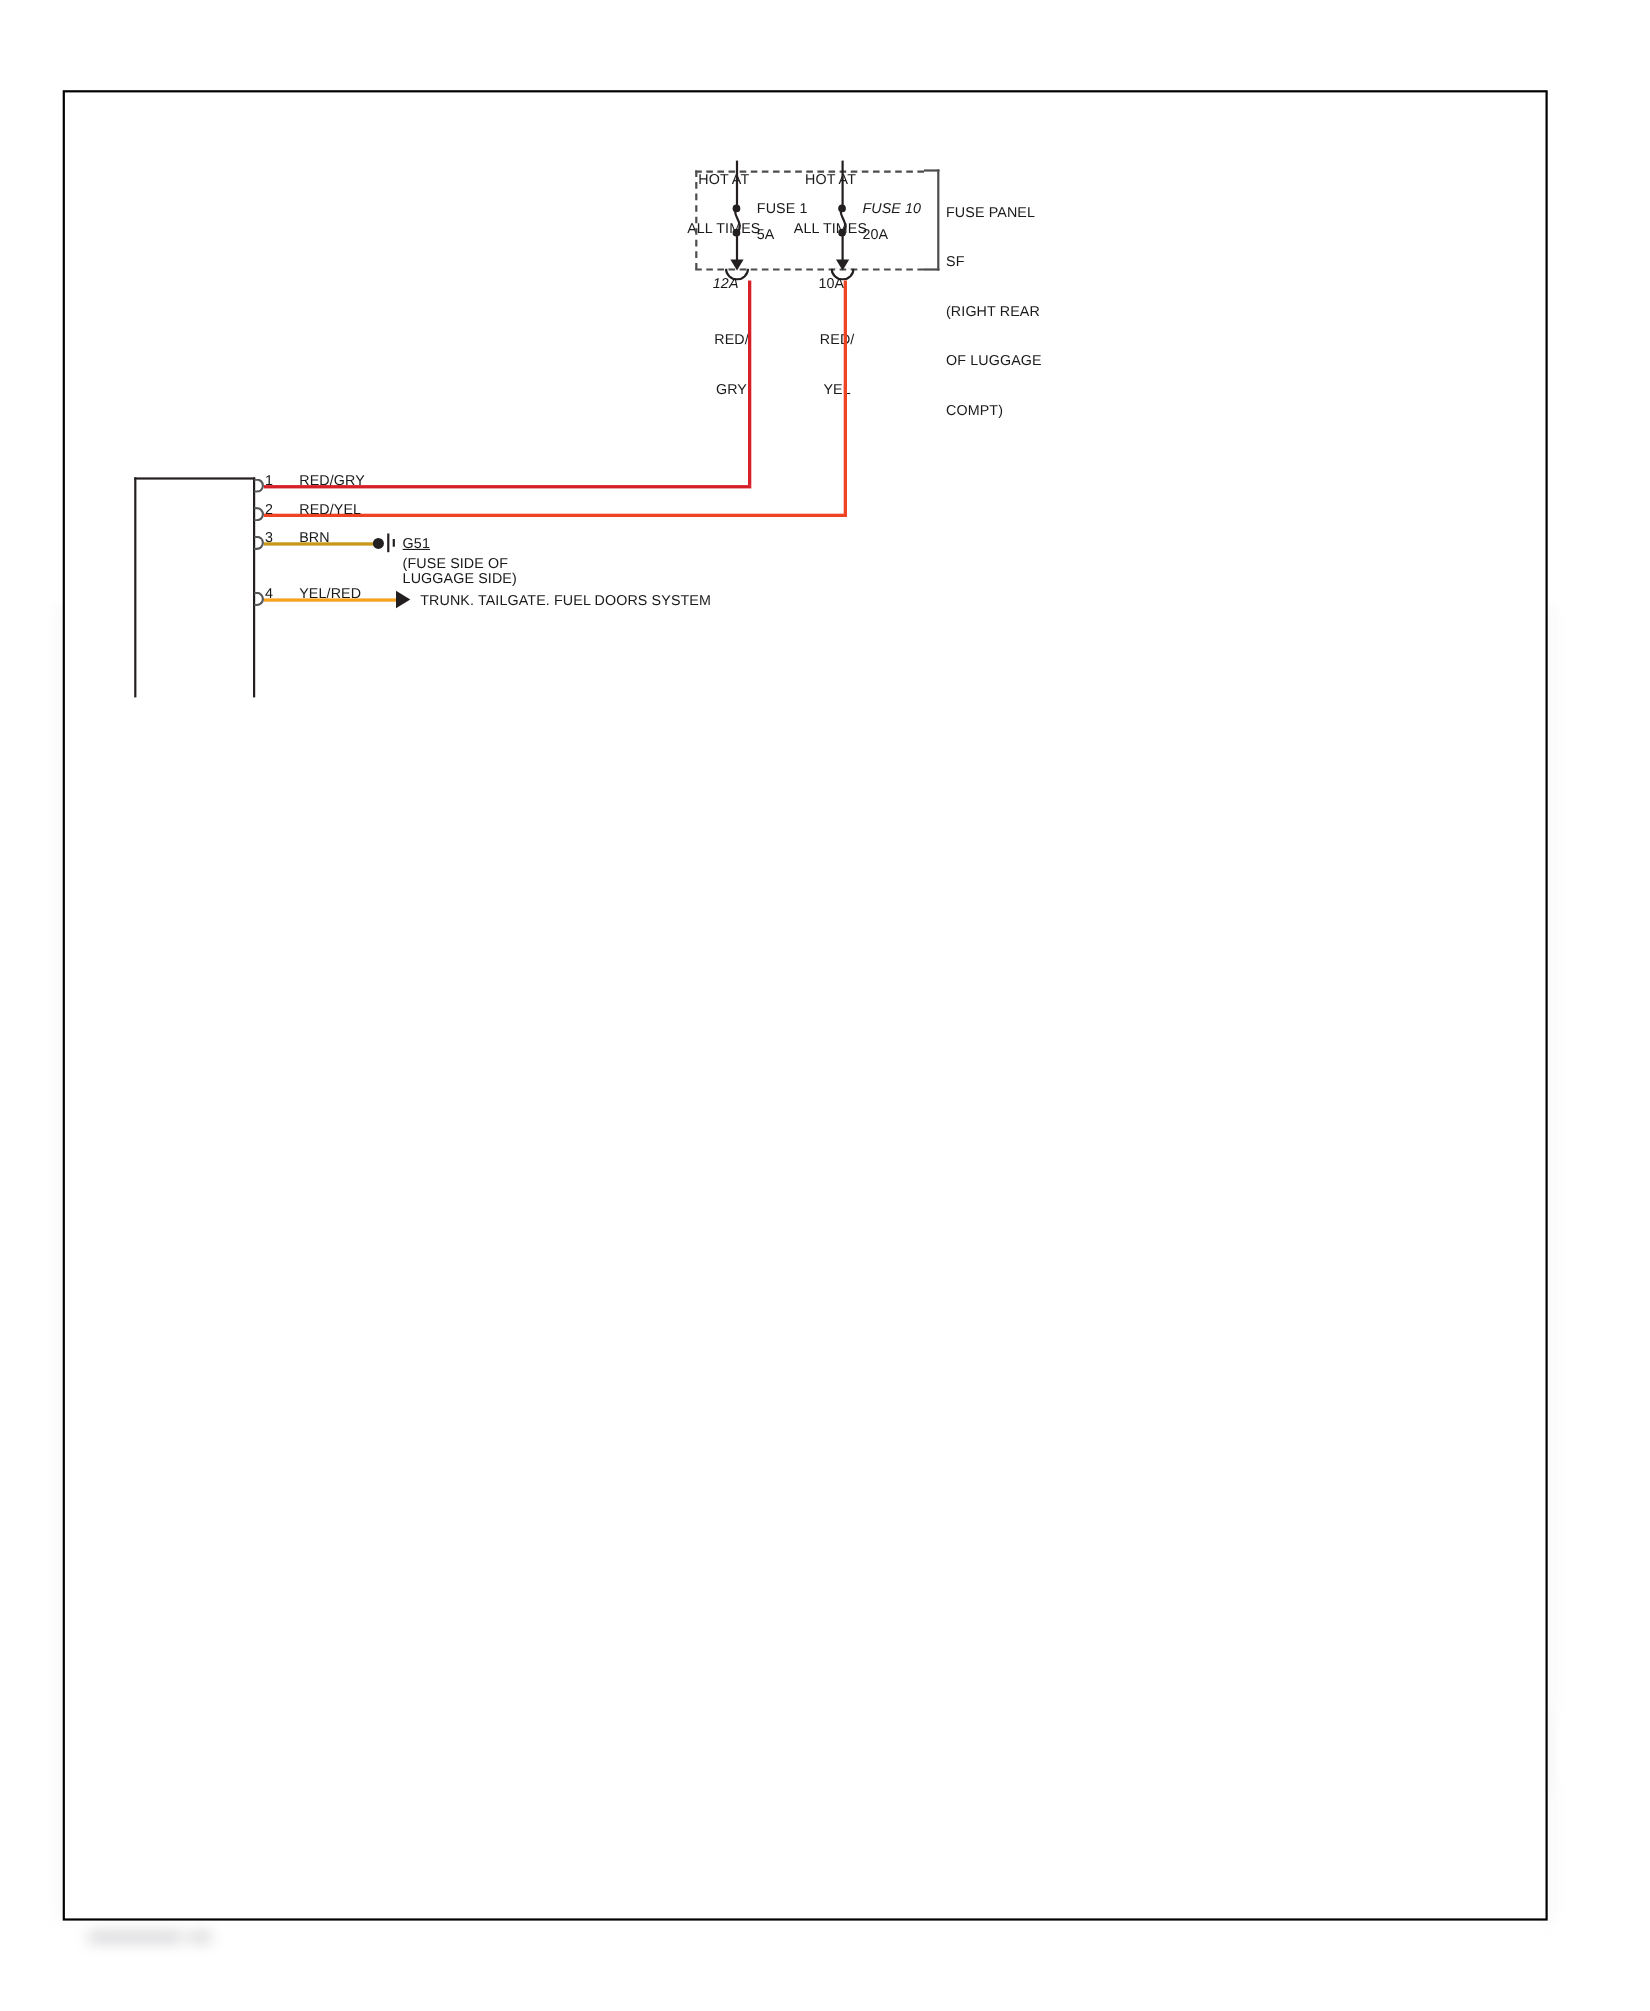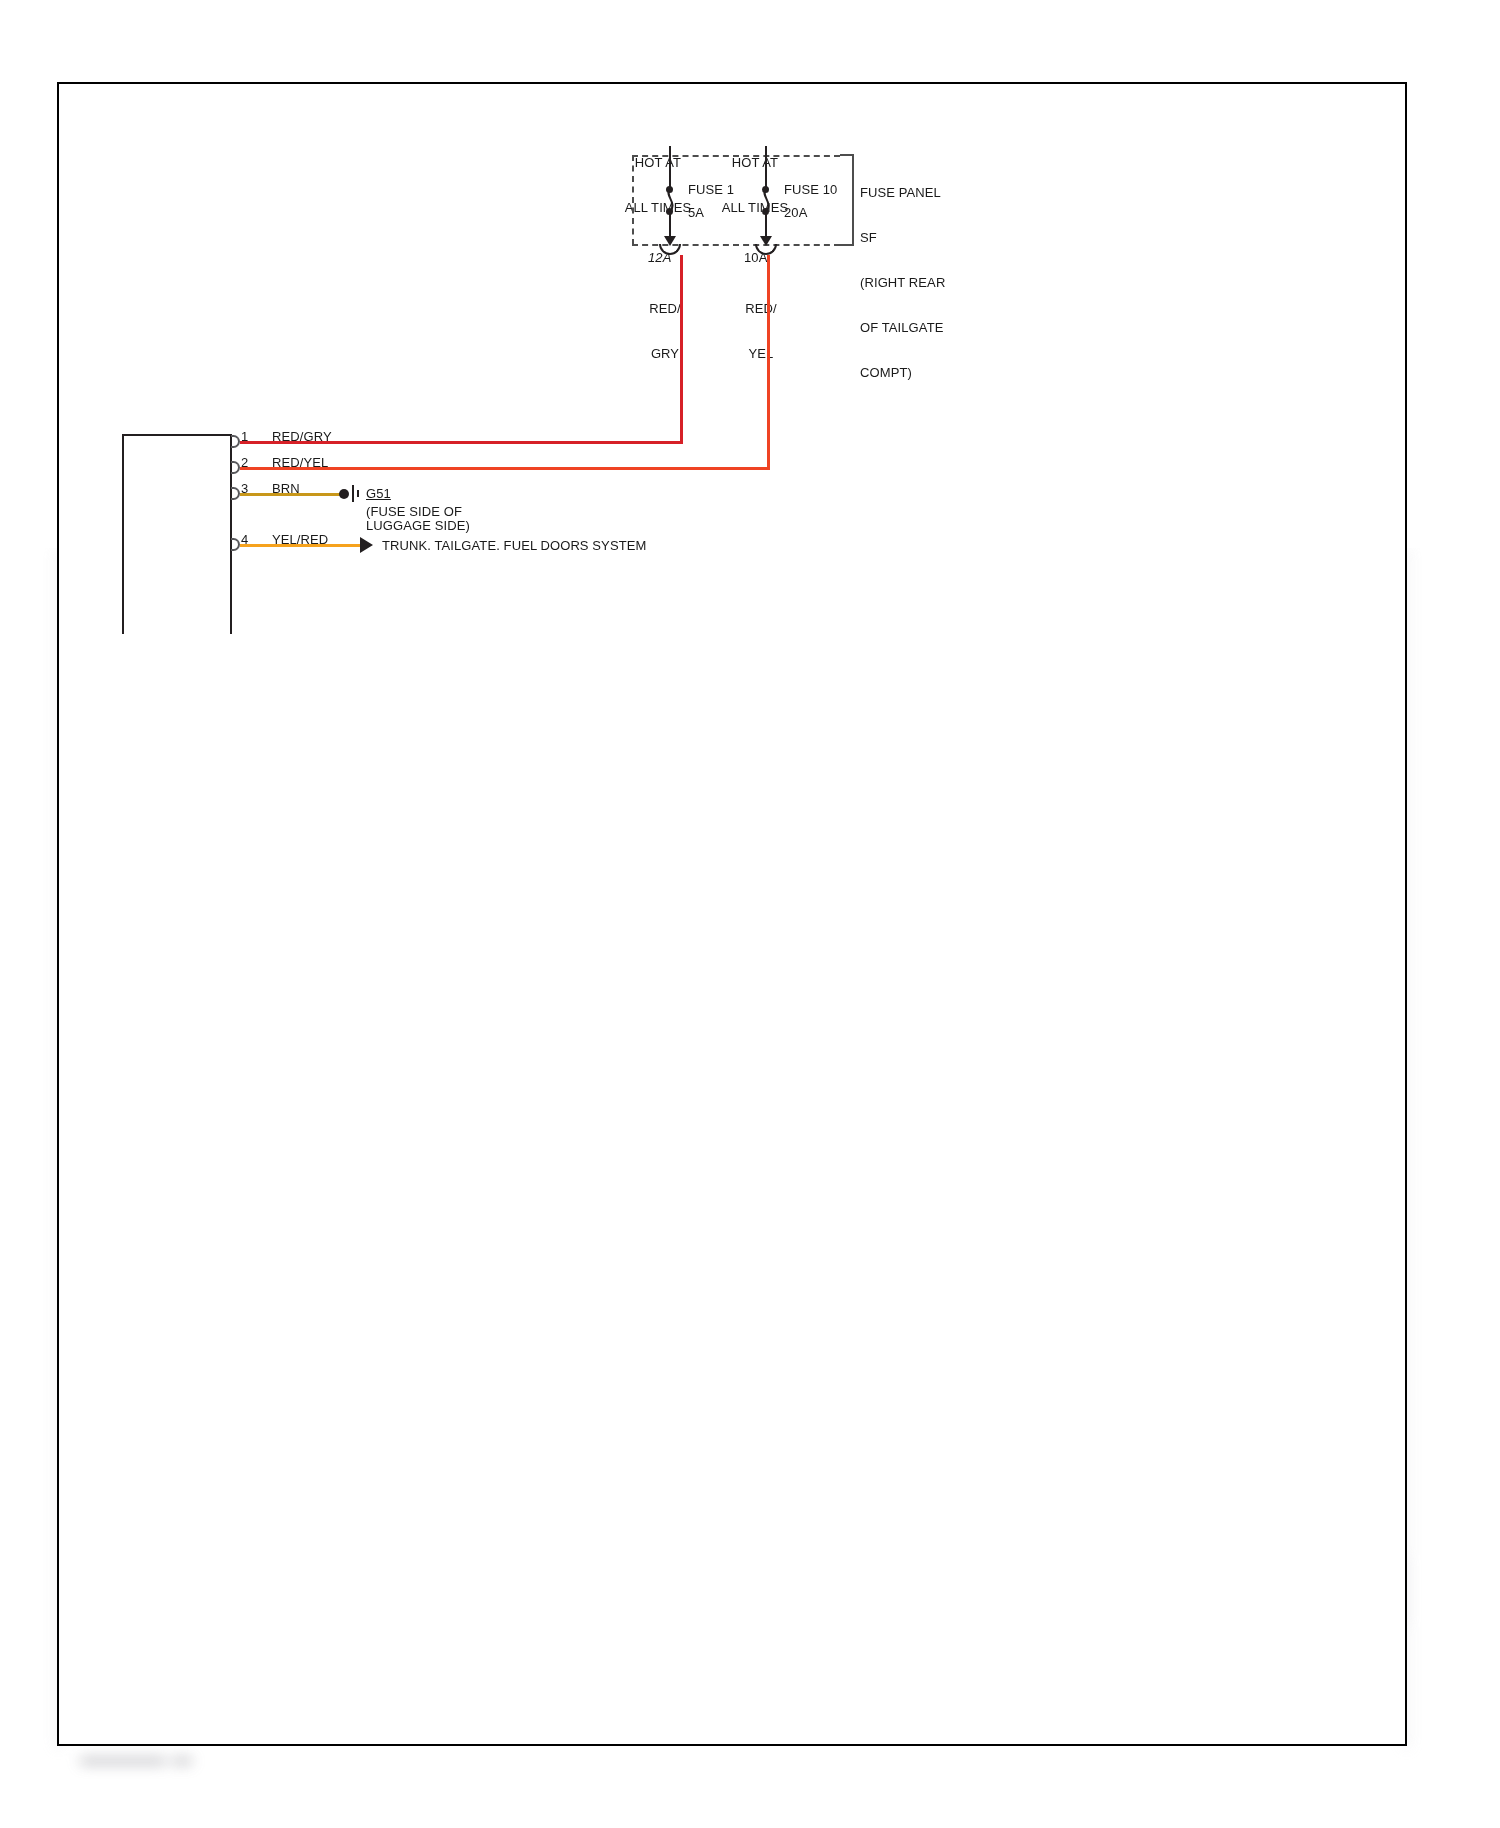--- a/index.html
+++ b/index.html
@@ -330,21 +330,21 @@
   <div class="dash-h" style="left:632px; top:244px; width:208px;"></div>
 
   <div class="brk-h" style="left:840px; top:154px; width:14px;"></div>
   <div class="brk" style="left:852px; top:154px; height:92px;"></div>
   <div class="brk-h" style="left:840px; top:244px; width:14px;"></div>
 
   <div class="txt" style="left:860px; top:155px; width:150px;">
     <div>FUSE PANEL</div>
     <div>SF</div>
     <div>(RIGHT REAR</div>
-    <div>OF TAILGATE</div>
+    <div>OF LUGGAGE</div>
     <div>COMPT)</div>
   </div>
 
   <div class="vline" style="left:669px; top:146px; height:44px;"></div>
   <div class="node" style="left:666px; top:186px;"></div>
 
   <svg style="position:absolute; left:661px; top:190px;" width="20" height="24" viewBox="0 0 20 24">
     <path d="M9 0 C 3 5, 17 13, 9 22" stroke="#231f20" stroke-width="2" fill="none"></path>
   </svg>
   <div class="node" style="left:666px; top:208px;"></div>
@@ -366,21 +366,21 @@
   <div class="vline" style="left:765px; top:146px; height:44px;"></div>
   <div class="node" style="left:762px; top:186px;"></div>
   <svg style="position:absolute; left:757px; top:190px;" width="20" height="24" viewBox="0 0 20 24">
     <path d="M9 0 C 3 5, 17 13, 9 22" stroke="#231f20" stroke-width="2" fill="none"></path>
   </svg>
   <div class="node" style="left:762px; top:208px;"></div>
   <div class="vline" style="left:765px; top:212px; height:27px;"></div>
   <div class="arrow-down" style="left:760px; top:236px;"></div>
   <div class="cup" style="left:755px; top:244px;"></div>
 
-  <div class="txt" style="left:784px; top:182px;">FUSE 10</div>
+  <div class="txt" style="left:784px; top:182px;font-style:italic;">FUSE 10</div>
   <div class="txt" style="left:784px; top:205px;">20A</div>
   <div class="txt" style="left:744px; top:250px;">10A</div>
   <div class="txt c" style="left:726px; top:271px; width:70px;">
     <div>RED/</div>
     <div>YEL</div>
   </div>
 
   <div class="wire v redyel" style="left:767px; top:255px; height:215px;"></div>
   <div class="wire h redyel" style="left:240px; top:467px; width:530px;"></div>
 

